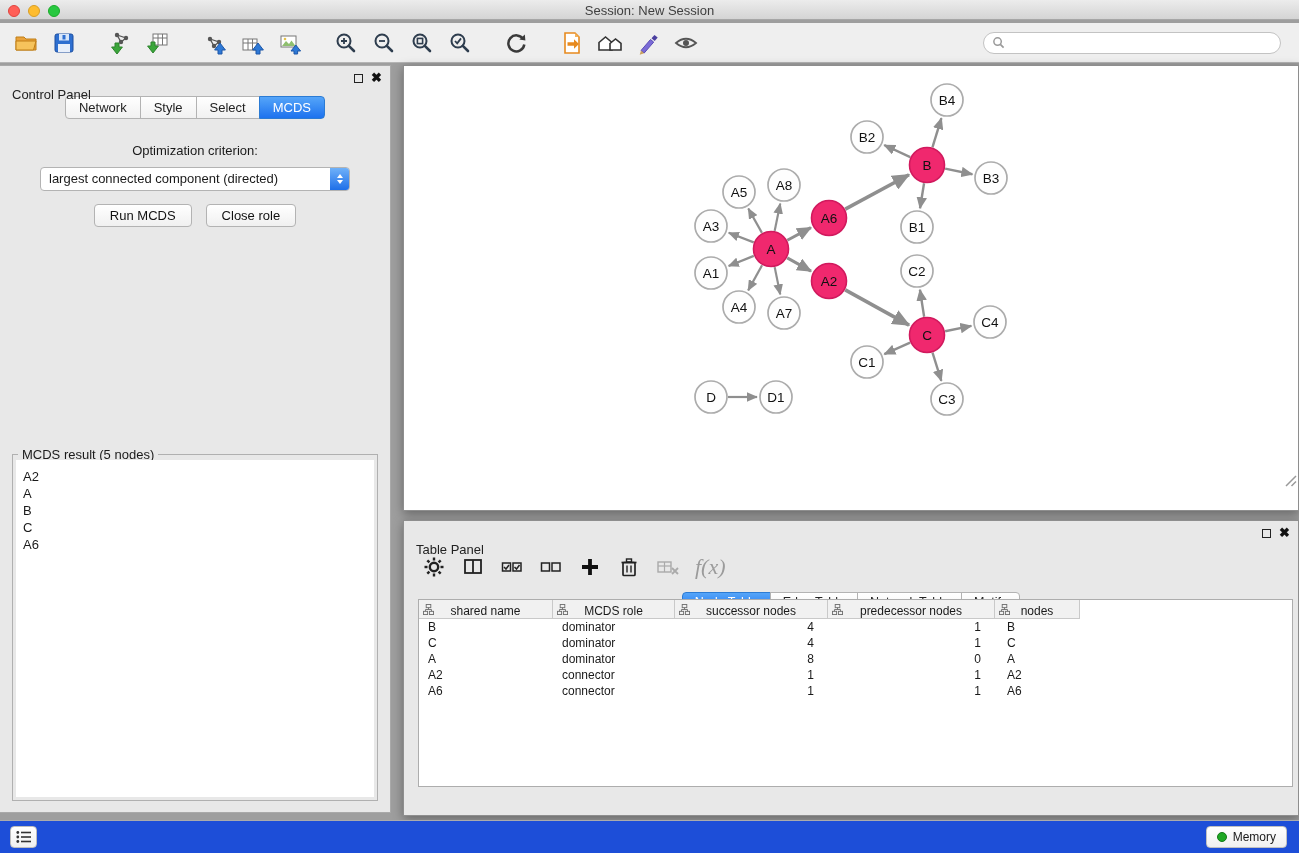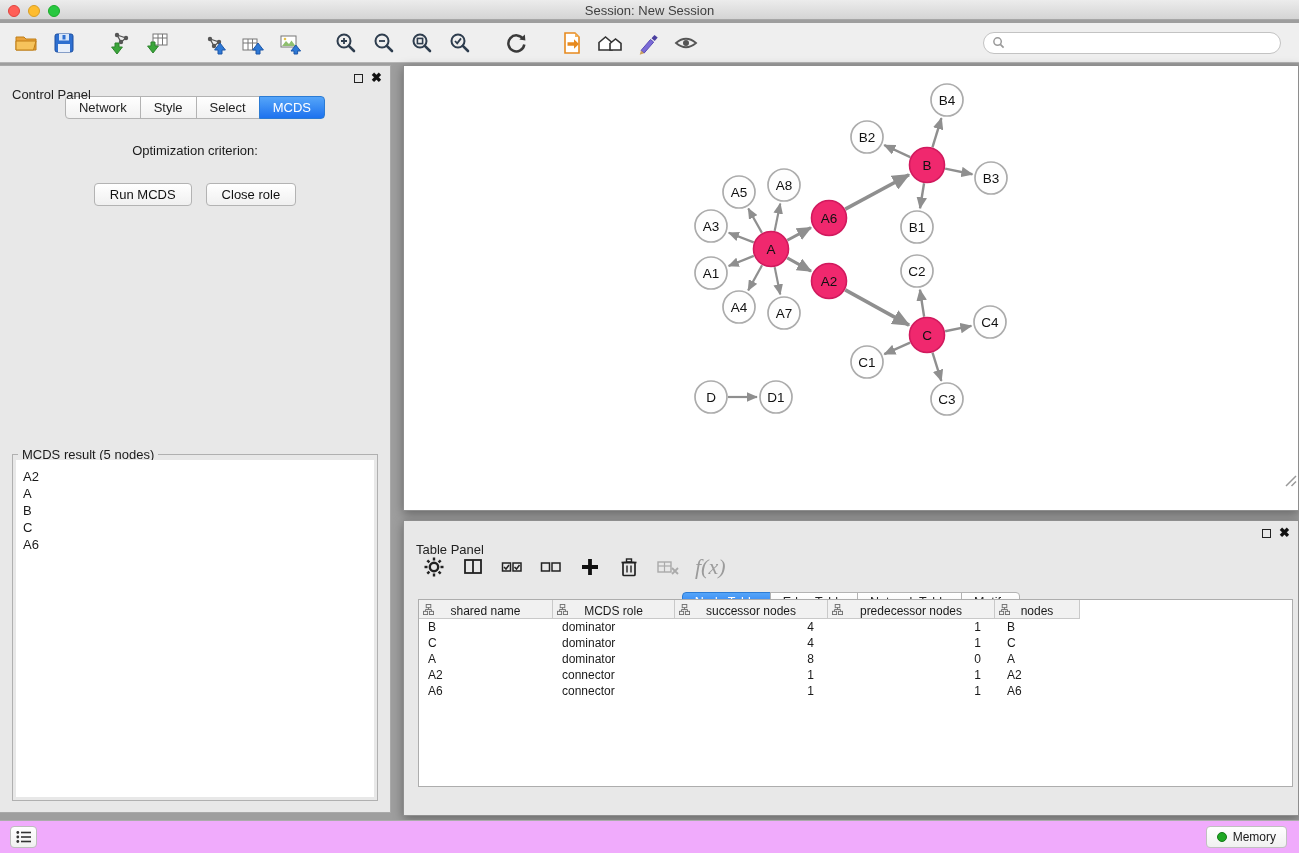--- a/index.html
+++ b/index.html
@@ -51,21 +51,21 @@
   .dropdown { position:relative; width:310px; height:24px; margin:9px auto 0 auto; background:#fff;
     border:1px solid #b3b3b3; border-radius:4px; }
   .dropdown .dd-value { position:absolute; left:8px; top:0; line-height:22px; font-size:13px; }
   .dd-stepper { position:absolute; right:0; top:0; width:19px; height:22px; border-radius:0 3px 3px 0;
     background:linear-gradient(#6fb1f9,#1e6fe8); display:flex; flex-direction:column; align-items:center; justify-content:center; gap:2px; }
   .tri-up { width:0; height:0; border-left:3.5px solid transparent; border-right:3.5px solid transparent; border-bottom:4.5px solid #fff; }
   .tri-down { width:0; height:0; border-left:3.5px solid transparent; border-right:3.5px solid transparent; border-top:4.5px solid #fff; }
 
   .btn-row { display:flex; justify-content:center; gap:14px; margin-top:13px; }
   .mac-btn { padding:3px 15px; font-size:13px; background:linear-gradient(#ffffff,#f0f0f0);
-    border:1px solid #b3b3b3; border-radius:4px; color:#111; font-family:"Liberation Sans",sans-serif;margin-top:12px; }
+    border:1px solid #b3b3b3; border-radius:4px; color:#111; font-family:"Liberation Sans",sans-serif; }
 
   .result-box { position:absolute; left:12px; top:388px; width:366px; height:347px; border:1px solid #b0b0b0; }
   .result-legend { position:absolute; top:-8px; left:5px; background:#e8e8e8; padding:0 4px; font-size:13px; }
   .result-list { position:absolute; left:3px; right:3px; top:5px; bottom:3px; background:#fff; overflow:hidden; padding-top:8px; }
   .mcds-item { padding:1px 7px; font-size:13px; line-height:15px; }
 
   
   .net-window { position:absolute; left:403px; top:2px; width:896px; height:446px; background:#fff;
     border:1px solid #8e8e8e; box-shadow:0 3px 10px rgba(0,0,0,0.35); }
   .net-titlebar { position:relative; height:22px; background:linear-gradient(#ececec,#d2d2d2); border-bottom:1px solid #acacac; }
@@ -87,21 +87,21 @@
   .th .attr-ic { position:absolute; left:4px; top:4px; }
   .tr { display:flex; height:16px; }
   .td { font-size:12px; line-height:16px; padding-left:9px; white-space:nowrap; overflow:hidden; }
   .td.c2, .td.c3 { text-align:right; padding-left:0; padding-right:14px; }
   .td.c4 { padding-left:12px; }
 
   .tp-tabs { display:flex; justify-content:center; margin-top:5px; }
   .tp-tabs .seg { padding:2px 12px; font-size:12.5px; }
 
   
-  .statusbar { position:absolute; top:820px; left:0; width:100%; height:33px; background:#f0abfc; border-top:1px solid #ababab; }
+  .statusbar { position:absolute; top:820px; left:0; width:100%; height:33px; background:#1d4ed8; border-top:1px solid #ababab; }
   .list-btn { position:absolute; left:10px; top:5px; width:27px; height:22px; background:linear-gradient(#fff,#f0f0f0);
     border:1px solid #bdbdbd; border-radius:4px; display:flex; align-items:center; justify-content:center; }
   .memory-btn { position:absolute; right:12px; top:5px; height:22px; padding:0 10px; background:linear-gradient(#fff,#f0f0f0);
     border:1px solid #c0c0c0; border-radius:4px; display:flex; align-items:center; gap:6px; font-size:12px; }
   .green-dot { width:10px; height:10px; border-radius:50%; background:#1fa824; border:1px solid #147a18; }
 </style>
 </head>
 <body>
 
 <div id="app">
@@ -265,20 +265,27 @@
           <span class="close-btn">✖</span>
         </span>
       </div>
       <div class="seg-row" id="cp-tabs">
           <div class="seg">Network</div>
           <div class="seg">Style</div>
           <div class="seg">Select</div>
           <div class="seg sel">MCDS</div>
         </div>
       <div class="opt-label">Optimization criterion:</div>
+      <div class="dropdown">
+        <span class="dd-value">largest connected component (directed)</span>
+        <span class="dd-stepper">
+            <span class="tri-up"></span>
+            <span class="tri-down"></span>
+          </span>
+      </div>
       <div class="btn-row">
         <button class="mac-btn">Run MCDS</button>
         <button class="mac-btn">Close role</button>
       </div>
       <div class="result-box">
         <span class="result-legend">MCDS result (5 nodes)</span>
         <div class="result-list" id="mcds-list">
             <div class="mcds-item">A2</div>
             <div class="mcds-item">A</div>
             <div class="mcds-item">B</div>

